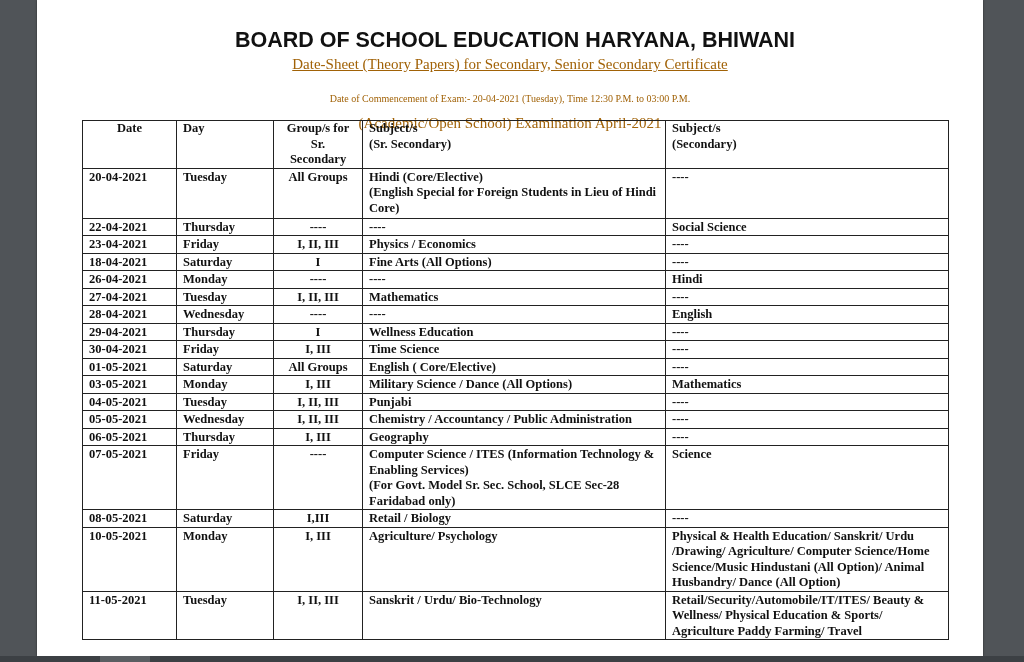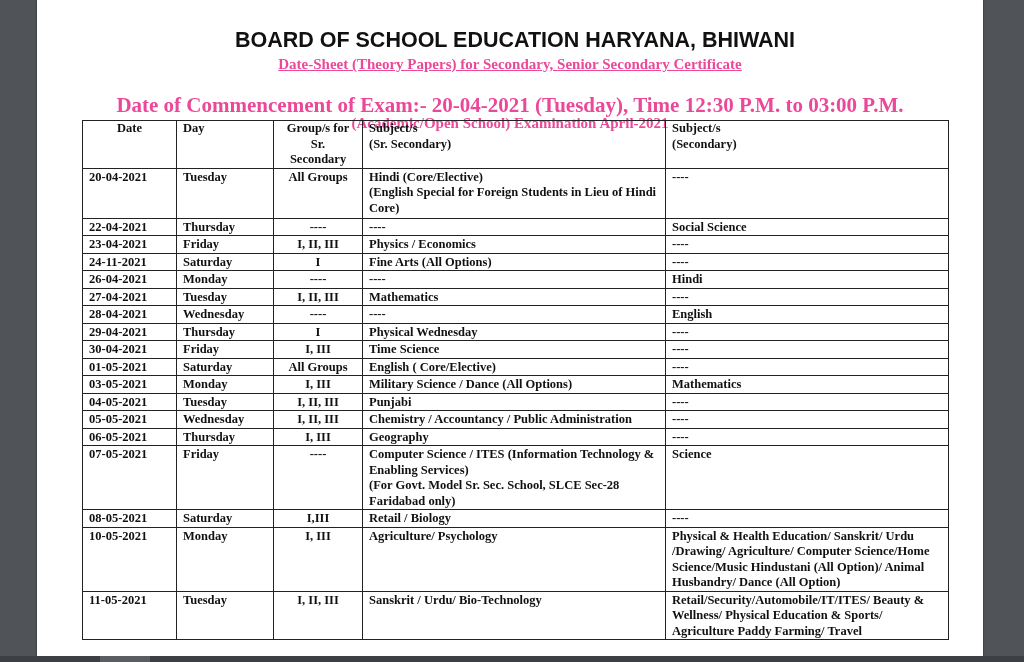--- a/index.html
+++ b/index.html
@@ -20,25 +20,25 @@
   .bottom-bar .thumb {
     position: absolute; left: 100px; top: 0; width: 50px; height: 6px; background: #5a5e62;
   }
   .title {
     position: absolute; left: 0; width: 956px; text-align: center;
     top: 28px; font-family: "Liberation Sans", sans-serif; font-weight: bold;
     font-size: 21.5px; color: #111;
   }
   .sub {
     position: absolute; left: 0; width: 946px; text-align: center;
-    font-weight: bold; color: #ec4899;
+    font-weight: normal; color: #a16207;
   }
   .sub1 { top: 56px; font-size: 15px; text-decoration: underline; }
   .sub2 { top: 75px; font-size: 15px; margin-top: 40px; }
-  .sub3 { top: 93px; font-size: 21px; }
+  .sub3 { top: 93px; font-size: 10px; }
 
   table.ds {
     position: absolute; left: 45px; top: 120px; width: 866px;
     border-collapse: collapse; table-layout: fixed;
     font-weight: bold; font-size: 12.5px; color: #111;
   }
   table.ds td, table.ds th {
     border: 1.5px solid #222; padding: 1px 6px 0 6px; vertical-align: top;
     line-height: 15.5px; font-weight: bold; text-align: left;
   }
@@ -105,21 +105,21 @@
         <td>Social Science</td>
       </tr>
       <tr>
         <td>23-04-2021</td>
         <td>Friday</td>
         <td class="c">I, II, III</td>
         <td>Physics / Economics</td>
         <td>----</td>
       </tr>
       <tr>
-        <td>24-11-2021</td>
+        <td>18-04-2021</td>
         <td>Saturday</td>
         <td class="c">I</td>
         <td>Fine Arts (All Options)</td>
         <td>----</td>
       </tr>
       <tr>
         <td>26-04-2021</td>
         <td>Monday</td>
         <td class="c">----</td>
         <td>----</td>
@@ -136,21 +136,21 @@
         <td>28-04-2021</td>
         <td>Wednesday</td>
         <td class="c">----</td>
         <td>----</td>
         <td>English</td>
       </tr>
       <tr>
         <td>29-04-2021</td>
         <td>Thursday</td>
         <td class="c">I</td>
-        <td>Physical Wednesday</td>
+        <td>Wellness Education</td>
         <td>----</td>
       </tr>
       <tr>
         <td>30-04-2021</td>
         <td>Friday</td>
         <td class="c">I, III</td>
         <td>Time Science</td>
         <td>----</td>
       </tr>
       <tr>

